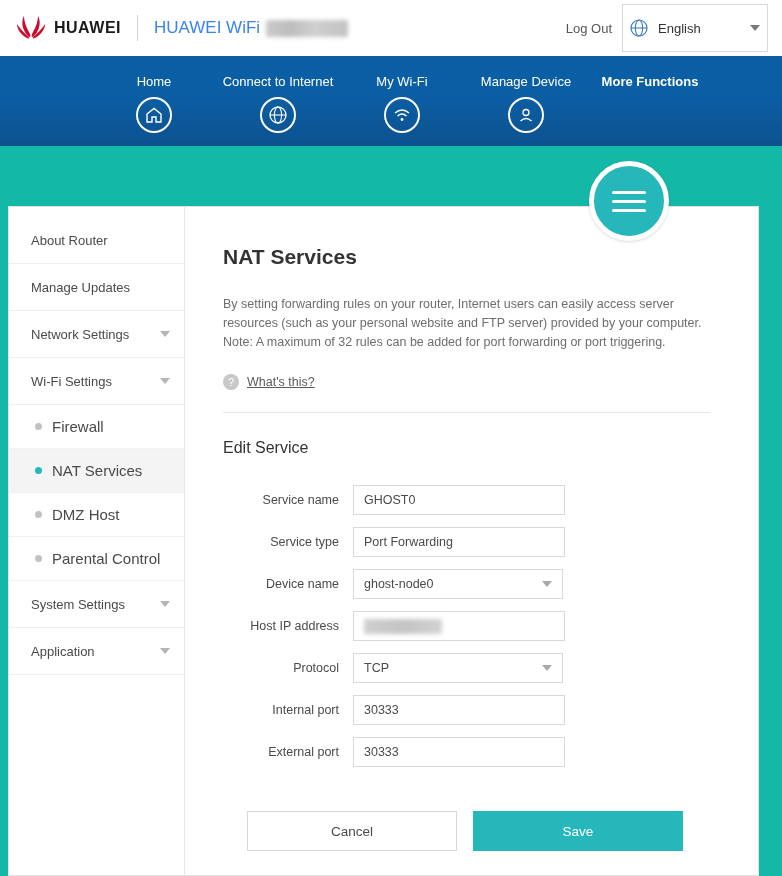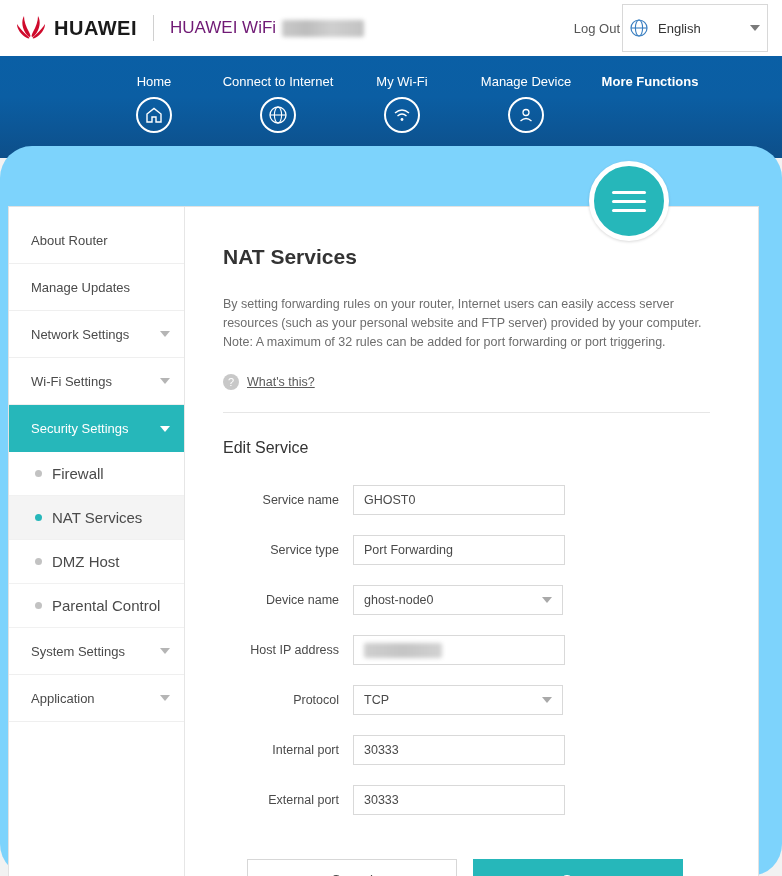--- a/index.html
+++ b/index.html
@@ -15,34 +15,34 @@
   
   .topbar {
     height: 56px; background: #ffffff;
     display: flex; align-items: center;
     padding: 0 14px 0 16px;
     position: relative;
   }
   .logo-wrap { display: flex; align-items: center; gap: 8px; }
   .logo-mark { width: 30px; height: 26px; }
   .logo-text {
-    font-size: 20px; font-weight: bold; letter-spacing: 0.5px;
+    font-size: 16px; font-weight: bold; letter-spacing: 0.5px;
     color: #1a1a1a;
   }
   .logo-div {
     width: 1px; height: 26px; background: #d0d0d0; margin: 0 16px;
   }
-  .router-title { font-size: 17px; color: #701a75; display: flex; align-items: center; gap: 6px; }
+  .router-title { font-size: 17px; color: #3b82f6; display: flex; align-items: center; gap: 6px; }
   .blur-chip {
     display: inline-block; height: 17px; width: 82px;
     background: linear-gradient(90deg,#c9c9c9 0%, #bdbdbd 30%, #cfcfcf 60%, #c2c2c2 100%);
     filter: blur(2px); border-radius: 2px; vertical-align: middle;
   }
   .top-right {
-    margin-left: auto; display: flex; align-items: center; gap: 2px;
+    margin-left: auto; display: flex; align-items: center; gap: 10px;
   }
   .logout { font-size: 13px; color: #555; }
   .lang-box {
     display: flex; align-items: center; gap: 10px;
     border: 1px solid #d8d8d8; height: 48px; padding: 0 7px;
     min-width: 146px;
   }
   .globe { width: 18px; height: 18px; }
   .lang-label { font-size: 13px; color: #333; flex: 1; }
   .caret-down {
@@ -77,21 +77,21 @@
     background: #26b7ba; border: 5px solid #ffffff;
     display: flex; flex-direction: column; align-items: center; justify-content: center;
     gap: 6px; z-index: 6;
     box-shadow: 0 1px 3px rgba(0,0,0,0.15);
   }
   .burger span { display: block; width: 34px; height: 3px; background: #ffffff; border-radius: 2px; }
 
   
   .body-area {
     position: absolute; top: 146px; left: 0; right: 0; bottom: 0;
-    background: #7dd3fc; padding: 60px 23px 0 8px; border-radius: 32px;
+    background: #14b8a6; padding: 60px 23px 0 8px;
   }
   .panel {
     display: flex; background: #ffffff; border: 1px solid #e2e2e2;
     min-height: 670px;
   }
   .sidebar { width: 176px; border-right: 1px solid #e6e6e6; padding-top: 10px; background:#fff;}
   .side-item {
     height: 47px; display: flex; align-items: center;
     padding: 0 14px 0 22px; font-size: 13px; color: #4a4a4a;
     border-bottom: 1px solid #efefef; position: relative;
@@ -123,21 +123,21 @@
     display: flex; align-items: center; gap: 8px; margin-bottom: 22px;
   }
   .qmark {
     width: 16px; height: 16px; border-radius: 50%; background: #c8c8c8;
     color: #fff; font-size: 11px; display: flex; align-items: center; justify-content: center;
   }
   .whats a { font-size: 12.5px; color: #5a5a5a; text-decoration: underline; }
   .hr { height: 1px; background: #e6e6e6; margin: 0 0 26px 0; }
   .section-title { font-size: 16px; color: #333; margin: 0 0 28px 0; }
 
-  .form-row { display: flex; align-items: center; margin-bottom: 20px; }
+  .form-row { display: flex; align-items: center; margin-bottom: 12px; }
   .form-label {
     width: 130px; text-align: right; padding-right: 14px;
     font-size: 12.5px; color: #4a4a4a;
   }
   .field {
     width: 212px; height: 30px; border: 1px solid #d9d9d9; background: #fff;
     display: flex; align-items: center; padding: 0 10px;
     font-size: 12.5px; color: #4a4a4a;
   }
   .field.select { width: 210px; justify-content: space-between; }
@@ -259,24 +259,20 @@
           <span>Manage Updates</span>
         </div>
         <div class="side-item">
           <span>Network Settings</span>
           <span class="chev"></span>
         </div>
         <div class="side-item">
           <span>Wi-Fi Settings</span>
           <span class="chev"></span>
         </div>
-        <div class="side-item active">
-          <span>Security Settings</span>
-          <span class="chev"></span>
-        </div>
 
         <div class="sub-item">
           <span class="dot"></span>
           <span>Firewall</span>
         </div>
         <div class="sub-item selected">
           <span class="dot"></span>
           <span>NAT Services</span>
         </div>
         <div class="sub-item">

